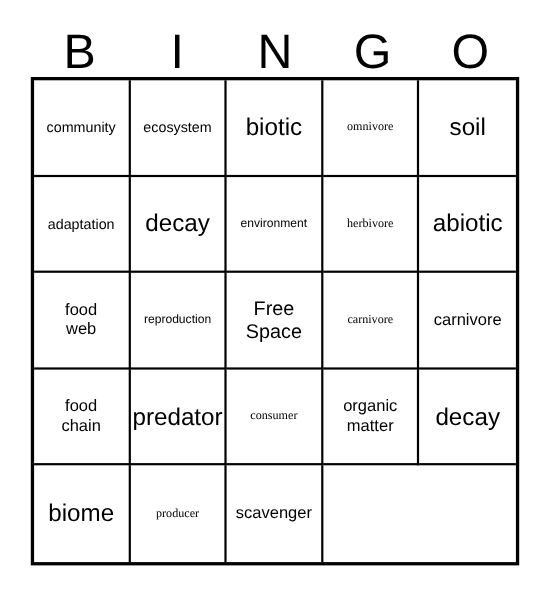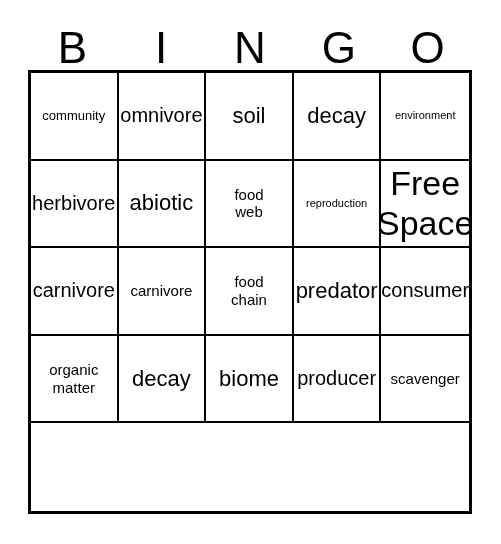--- a/index.html
+++ b/index.html
@@ -70,47 +70,56 @@
   .cell-text {
     display: block;
     line-height: 1.18;
     white-space: pre-line;
   }
 
   
   .s-xs   { font-size: 11px; }
   .s-sm   { font-size: 13px; }
   .s-md   { font-size: 15px; }
-  .s-lg   { font-size: 20px; }
+  .s-lg   { font-size: 11px; font-family: Liberation Serif, serif; }
   .s-xl   { font-size: 22px; }
   .s-xxl  { font-size: 22px; }
-  .s-free { font-size: 34px; }
+  .s-free { font-size: 18px; }
 </style>
 </head>
 <body>
 
 <div id="card">
 
   <div id="header">
       <div class="header-letter">B</div>
       <div class="header-letter">I</div>
       <div class="header-letter">N</div>
       <div class="header-letter">G</div>
       <div class="header-letter">O</div>
     </div>
 
   <div id="grid">
       <div class="cell">
         <span class="cell-text s-sm">community</span>
       </div>
       <div class="cell">
+        <span class="cell-text s-sm">ecosystem</span>
+      </div>
+      <div class="cell">
+        <span class="cell-text s-xxl">biotic</span>
+      </div>
+      <div class="cell">
         <span class="cell-text s-lg">omnivore</span>
       </div>
       <div class="cell">
         <span class="cell-text s-xxl">soil</span>
+      </div>
+      <div class="cell">
+        <span class="cell-text s-sm">adaptation</span>
       </div>
       <div class="cell">
         <span class="cell-text s-xxl">decay</span>
       </div>
       <div class="cell">
         <span class="cell-text s-xs">environment</span>
       </div>
       <div class="cell">
         <span class="cell-text s-lg">herbivore</span>
       </div>

